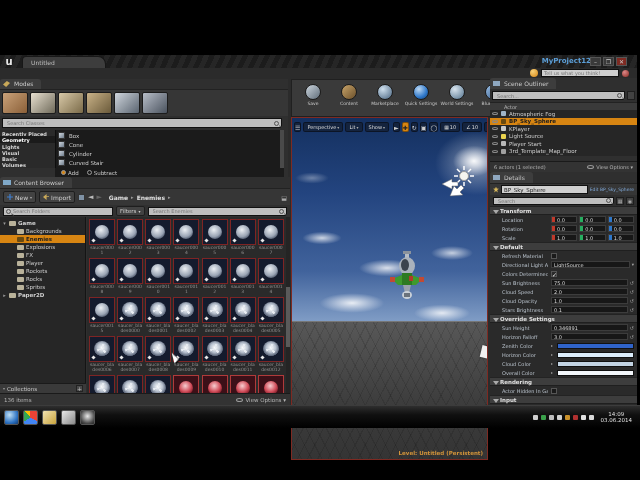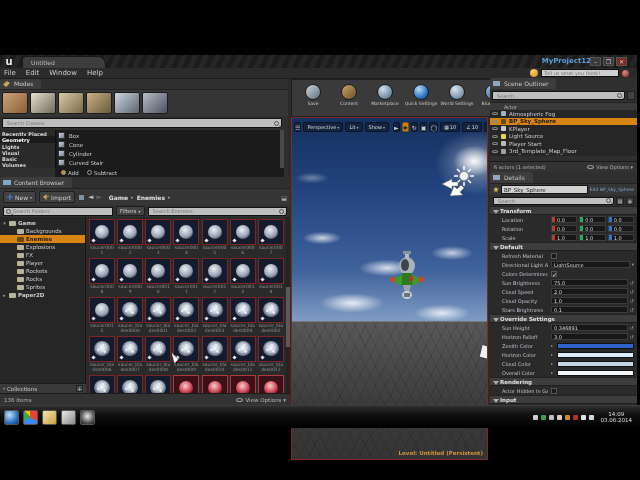--- a/index.html
+++ b/index.html
@@ -187,27 +187,20 @@
       <div class="abs" id="ue-logo">u</div>
       <div class="abs" id="doc-tab">Untitled</div>
       <div class="abs" id="win-title">MyProject12</div>
       <div class="abs winbtns">
         <div class="winbtn">–</div>
         <div class="winbtn">❐</div>
         <div class="winbtn close">✕</div>
       </div>
     </div>
 
-    <div class="abs" id="menubar">
-
-    <span class="menu-item">File</span>
-        <span class="menu-item">Edit</span>
-        <span class="menu-item">Window</span>
-        <span class="menu-item">Help</span>
-      </div>
     <div class="abs" id="feedback">
       <span class="smiley"></span>
       <input placeholder="Tell us what you think!" style="">
       <span class="bug"></span>
     </div>
 
     <div class="abs" id="modes">
       <div class="abs" id="modes-tab">
         <span class="wrench"></span>
         <span>Modes</span>

